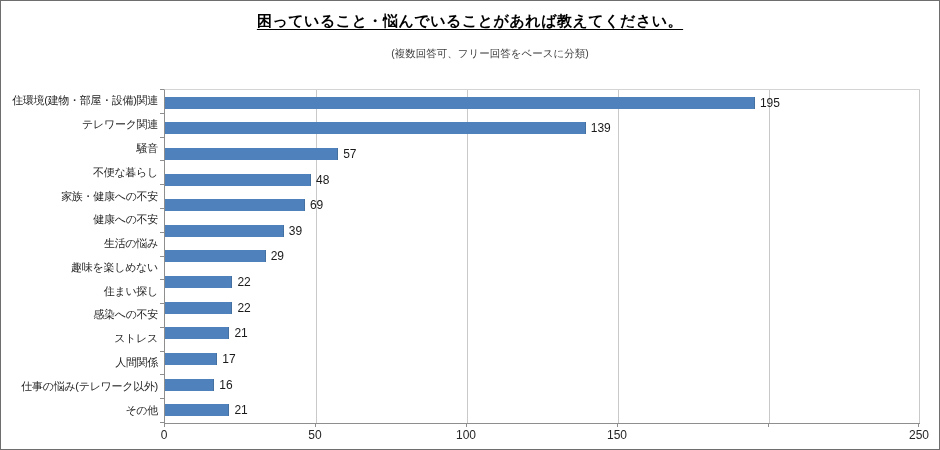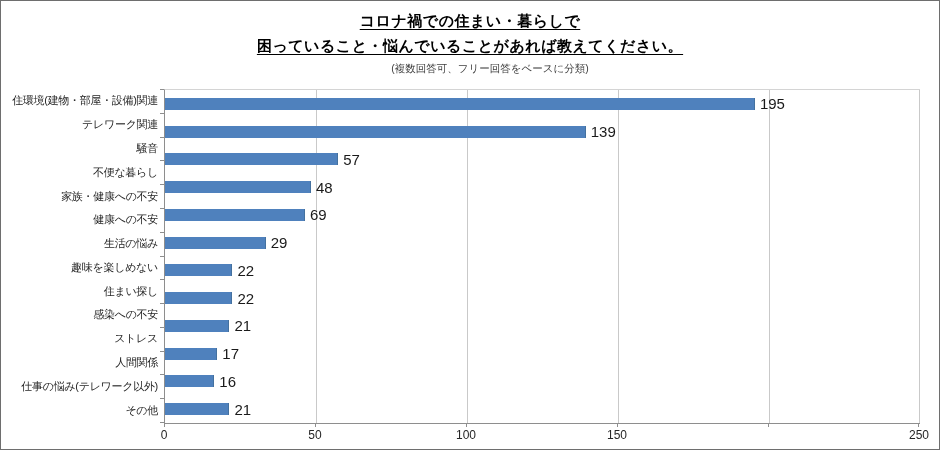--- a/index.html
+++ b/index.html
@@ -7,34 +7,34 @@
   #frame{
     position:relative;width:940px;height:450px;box-sizing:border-box;
     background:#fff;border:1px solid #6e6e6e;overflow:hidden;
   }
   
   #title-block{position:absolute;top:7px;left:0;width:100%;text-align:center;}
   .title-line{
     font-size:15px;font-weight:bold;color:#000;line-height:25px;
     text-decoration:underline;text-underline-offset:3px;letter-spacing:.5px;
   }
-  .subtitle-line{font-size:10.5px;color:#3f3f3f;line-height:16px;margin-top:2px;padding-left:40px;}
+  .subtitle-line{font-size:10.5px;color:#3f3f3f;line-height:16px;margin-top:12px;padding-left:40px;}
   
   #plot-area{
     position:absolute;left:163px;top:88px;width:755px;height:333px;
     border-top:1px solid #d4d4d4;
     border-left:1px solid #8e8e8e;
     border-bottom:1px solid #8e8e8e;
     box-sizing:content-box;
   }
   .gridline{position:absolute;top:0;bottom:0;width:1px;background:#c9c9c9;z-index:0;}
   #bar-rows{position:absolute;inset:0;display:flex;flex-direction:column;z-index:1;}
   .bar-row{flex:1;display:flex;align-items:center;}
   .bar{height:12px;background:#4f81bd;border-right:1px solid #44719f;}
-  .bar-value{font-size:15px;color:#1a1a1a;margin-left:5px;white-space:nowrap;}
+  .bar-value{font-size:12px;color:#1a1a1a;margin-left:5px;white-space:nowrap;}
   
   #cat-labels{
     position:absolute;left:0;top:88px;width:157px;height:333px;
     display:flex;flex-direction:column;
   }
   .cat-label{
     flex:1;display:flex;align-items:center;justify-content:flex-end;
     font-size:11px;color:#262626;white-space:nowrap;letter-spacing:-.3px;margin-left:10px;
   }
   
@@ -47,21 +47,20 @@
     position:absolute;transform:translateX(-50%);
     font-size:12px;color:#262626;white-space:nowrap;
   }
 </style>
 </head>
 <body>
 
 <div id="frame">
 
   <div id="title-block">
-    <div class="title-line">コロナ禍での住まい・暮らしで</div>
     <div class="title-line">困っていること・悩んでいることがあれば教えてください。</div>
     <div class="subtitle-line">(複数回答可、フリー回答をベースに分類)</div>
   </div>
 
   <div id="cat-labels">
       <div class="cat-label">住環境(建物・部屋・設備)関連</div>
       <div class="cat-label">テレワーク関連</div>
       <div class="cat-label">騒音</div>
       <div class="cat-label">不便な暮らし</div>
       <div class="cat-label">家族・健康への不安</div>
@@ -97,20 +96,24 @@
           <div class="bar" style="width: 22.8%;"></div>
           <span class="bar-value">57</span>
         </div>
         <div class="bar-row">
           <div class="bar" style="width: 19.2%;"></div>
           <span class="bar-value">48</span>
         </div>
         <div class="bar-row">
           <div class="bar" style="width: 18.4%;"></div>
           <span class="bar-value">69</span>
+        </div>
+        <div class="bar-row">
+          <div class="bar" style="width: 15.6%;"></div>
+          <span class="bar-value">39</span>
         </div>
         <div class="bar-row">
           <div class="bar" style="width: 13.2%;"></div>
           <span class="bar-value">29</span>
         </div>
         <div class="bar-row">
           <div class="bar" style="width: 8.8%;"></div>
           <span class="bar-value">22</span>
         </div>
         <div class="bar-row">

